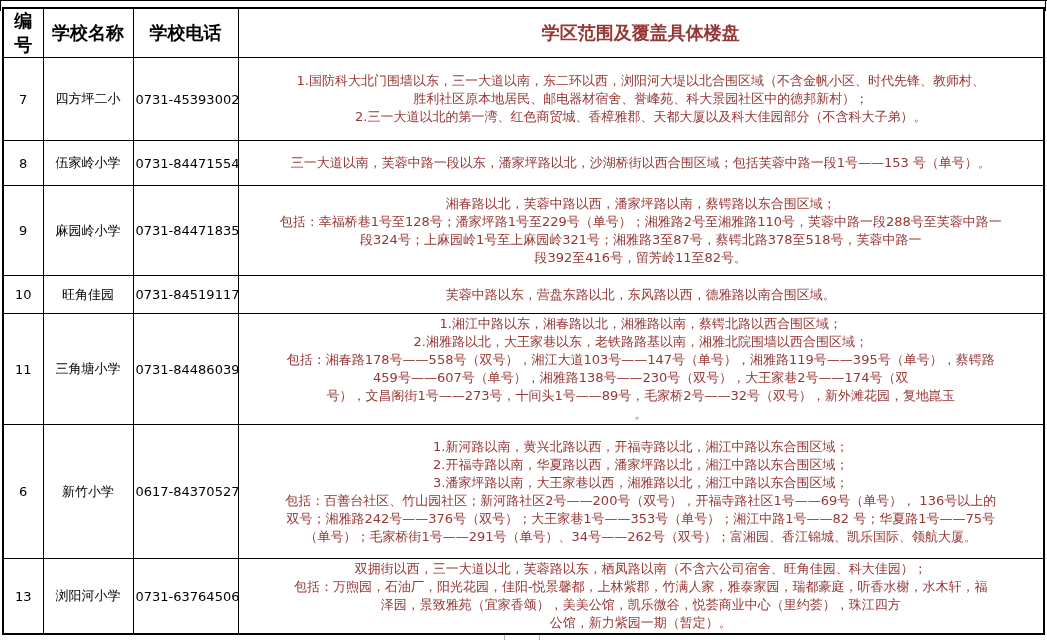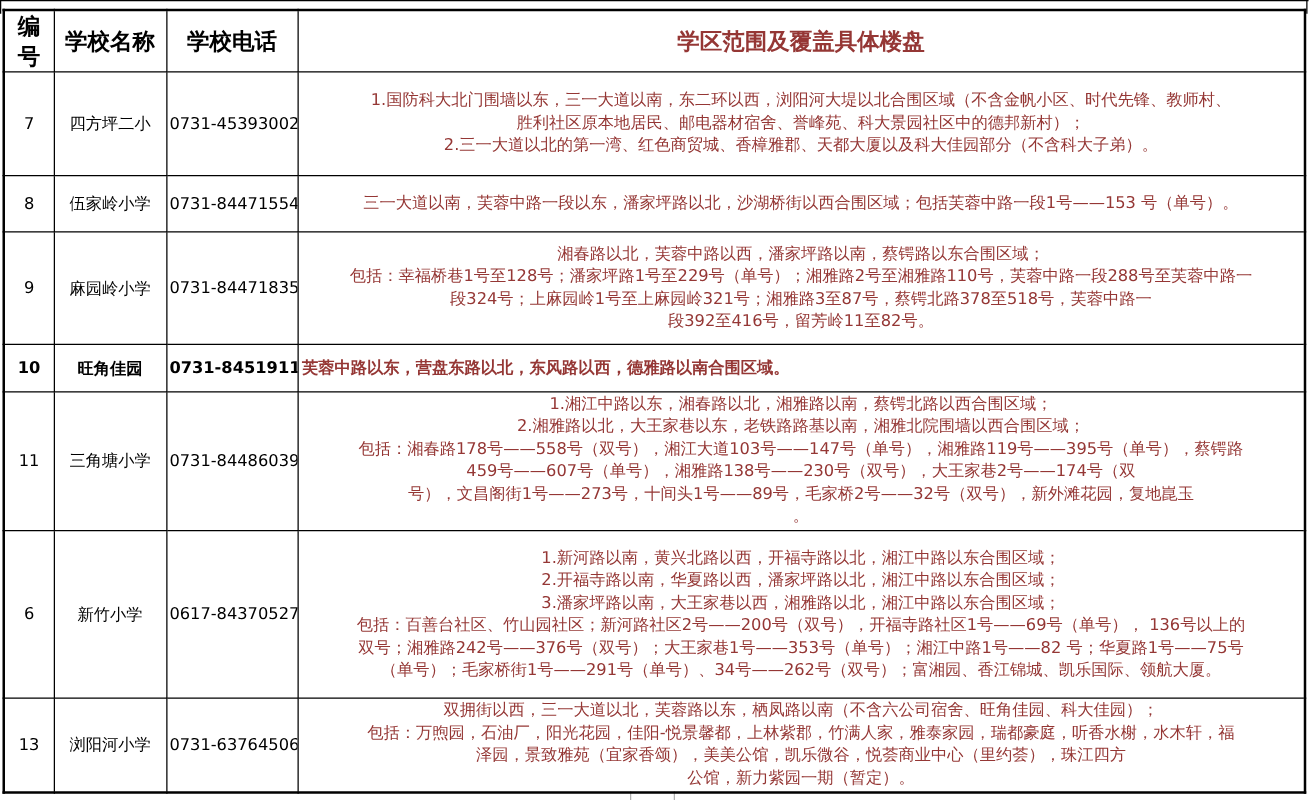--- a/index.html
+++ b/index.html
@@ -34,21 +34,21 @@
   }
   th.range-h{color:var(--content-red,#953735);margin-top:11px;}
   td.c-id, td.c-name, td.c-phone{
     font-size:13px;color:#000;text-align:center;padding:0 2px;white-space:nowrap;
   }
   td.c-range{
     font-size:13px;line-height:18px;color:var(--content-red,#953735);
     text-align:center;padding:1px 3px 1px 3px;
     white-space:pre-wrap;word-break:break-all;
   }
-  td.c-range.center{text-align:left;}
+  td.c-range.center{text-align:center;}
 </style>
 </head>
 <body>
 
 <div class="edge-top"></div>
 <div class="edge-left"></div>
 <div class="edge-right"></div>
 <div class="tick-a"></div>
 <div class="tick-b"></div>
 
@@ -84,21 +84,21 @@
   </tr>
       <tr style="height: 90px;">
     <td class="c-id">9</td>
     <td class="c-name">麻园岭小学</td>
     <td class="c-phone">0731-84471835</td>
     <td class="c-range">湘春路以北，芙蓉中路以西，潘家坪路以南，蔡锷路以东合围区域；
 包括：幸福桥巷1号至128号；潘家坪路1号至229号（单号）；湘雅路2号至湘雅路110号，芙蓉中路一段288号至芙蓉中路一
 段324号；上麻园岭1号至上麻园岭321号；湘雅路3至87号，蔡锷北路378至518号，芙蓉中路一
 段392至416号，留芳岭11至82号。</td>
   </tr>
-      <tr style="height: 38px; font-weight: bold;">
+      <tr style="height: 38px;">
     <td class="c-id">10</td>
     <td class="c-name">旺角佳园</td>
     <td class="c-phone">0731-84519117</td>
     <td class="c-range center">芙蓉中路以东，营盘东路以北，东风路以西，德雅路以南合围区域。</td>
   </tr>
       <tr style="height: 111px;">
     <td class="c-id">11</td>
     <td class="c-name">三角塘小学</td>
     <td class="c-phone">0731-84486039</td>
     <td class="c-range">1.湘江中路以东，湘春路以北，湘雅路以南，蔡锷北路以西合围区域；

